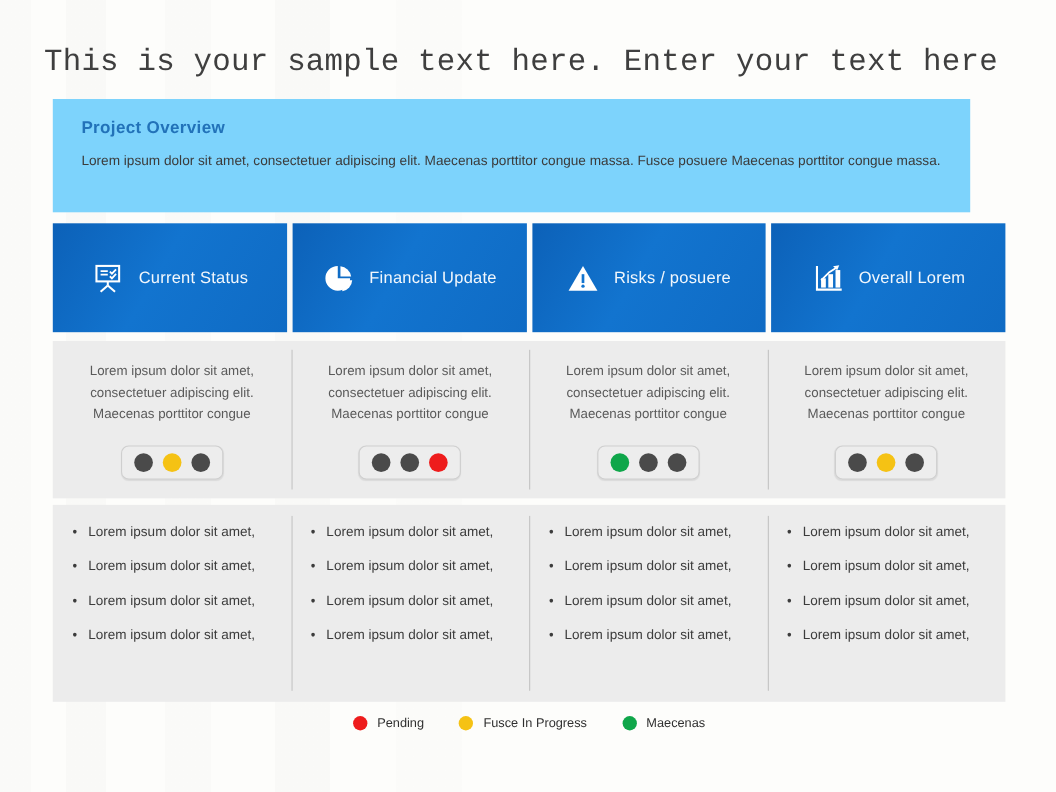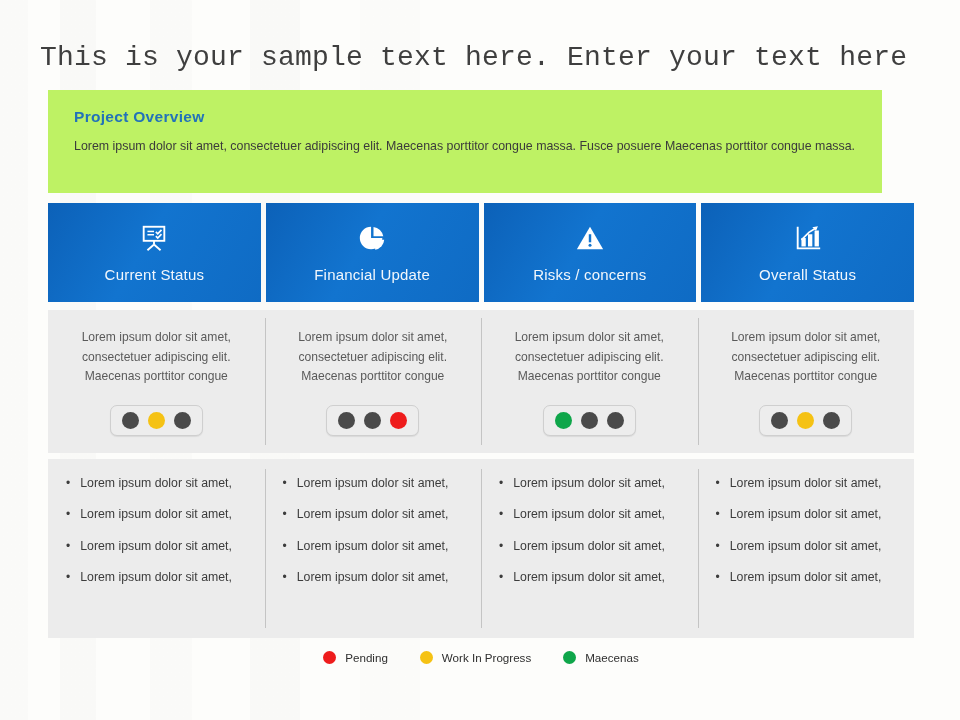--- a/index.html
+++ b/index.html
@@ -44,21 +44,21 @@
     font-family: Liberation Mono, monospace;
   }
 
   
   .overview {
     position: absolute;
     left: 48px;
     top: 90px;
     width: 834px;
     height: 103px;
-    background: #bef264;
+    background: #7dd3fc;
     box-sizing: border-box;
     padding: 18px 26px 0 26px;
   }
   .overview-title {
     color: #2272b9;
     font-size: 15.5px;
     font-weight: bold;
     letter-spacing: 0.3px;
     margin-bottom: 11px;
   }
@@ -77,21 +77,21 @@
     width: 866px;
     height: 99px;
     display: flex;
     gap: 5px;
   }
   .tile {
     flex: 1 1 0;
     background: linear-gradient(120deg, #0c61b8 0%, #1274cf 45%, #0f6bc4 100%);
     color: #ffffff;
     display: flex;
-    flex-direction: column;
+    flex-direction: row;
     align-items: center;
     justify-content: center;
     gap: 13px;
     cursor: pointer;
   }
   .tile-icon {
     width: 30px;
     height: 30px;
     display: block;
   }
@@ -251,32 +251,32 @@
         <path d="M18.4 17.9 L29 17.9 A11.5 11.5 0 0 1 19.5 28.6 Z" fill="#fff"></path>
       </svg>
       <div class="tile-label">Financial Update</div>
     </div>
     <div class="tile" style="background: linear-gradient(120deg, rgb(12, 97, 184) 0%, rgb(18, 116, 207) 45%, rgb(15, 107, 196) 100%);">
       <svg viewBox="0 0 32 32" class="tile-icon">
         <path d="M16 4 L30 28 L2 28 Z" fill="#fff"></path>
         <rect x="14.7" y="12" width="2.6" height="8.6" fill="#1274cf"></rect>
         <circle cx="16" cy="23.6" r="1.6" fill="#1274cf"></circle>
       </svg>
-      <div class="tile-label">Risks / concerns</div>
+      <div class="tile-label">Risks / posuere</div>
     </div>
     <div class="tile" style="background: linear-gradient(120deg, rgb(12, 97, 184) 0%, rgb(18, 116, 207) 45%, rgb(15, 107, 196) 100%);">
       <svg viewBox="0 0 32 32" class="tile-icon">
         <polyline points="5,4 5,27 29,27" fill="none" stroke="#fff" stroke-width="2"></polyline>
         <rect x="9" y="16" width="4.6" height="9" fill="#fff"></rect>
         <rect x="16" y="12" width="4.6" height="13" fill="#fff"></rect>
         <rect x="23" y="8" width="4.6" height="17" fill="#fff"></rect>
         <polyline points="9,18 17,10 25,5" fill="none" stroke="#fff" stroke-width="1.8"></polyline>
         <polygon points="26.6,3.4 20.6,4.4 24.6,8.2" fill="#fff"></polygon>
       </svg>
-      <div class="tile-label">Overall Status</div>
+      <div class="tile-label">Overall Lorem</div>
     </div>
   </div>
 
 <div class="mid" id="mid">
     <div class="mid-col">
       <div class="mid-text">Lorem ipsum dolor sit amet, consectetuer adipiscing elit. Maecenas porttitor congue</div>
       <div class="lights">
         <span class="light" style="background: rgb(74, 74, 74);"></span>
         <span class="light" style="background: rgb(245, 194, 20);"></span>
         <span class="light" style="background: rgb(74, 74, 74);"></span>
@@ -383,19 +383,19 @@
     </div>
   </div>
 
 <div class="legend" id="legend">
     <div class="legend-item">
       <span class="legend-dot" style="background: rgb(238, 28, 28);"></span>
       <span>Pending</span>
     </div>
     <div class="legend-item">
       <span class="legend-dot" style="background: rgb(245, 194, 20);"></span>
-      <span>Work In Progress</span>
+      <span>Fusce In Progress</span>
     </div>
     <div class="legend-item">
       <span class="legend-dot" style="background: rgb(15, 166, 74);"></span>
       <span>Maecenas</span>
     </div>
   </div>
 
 </body></html>

